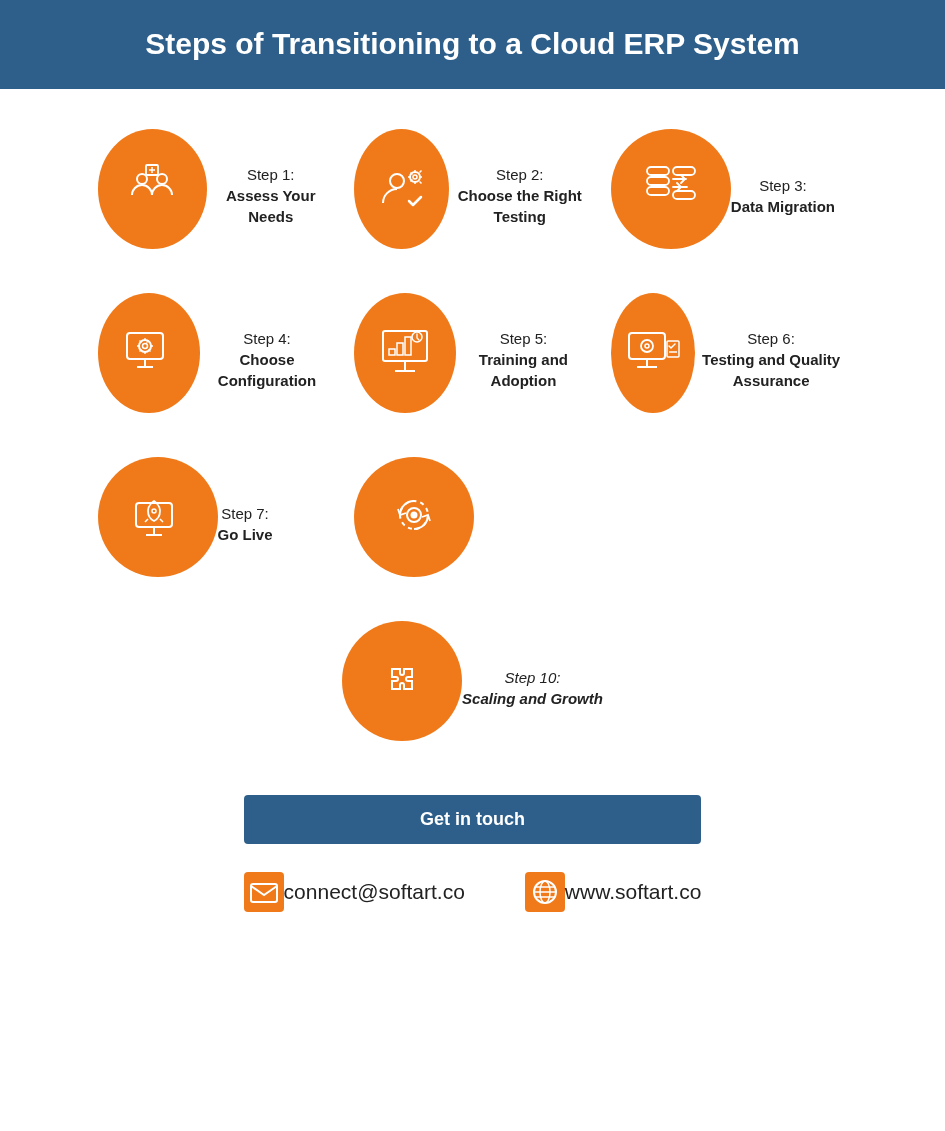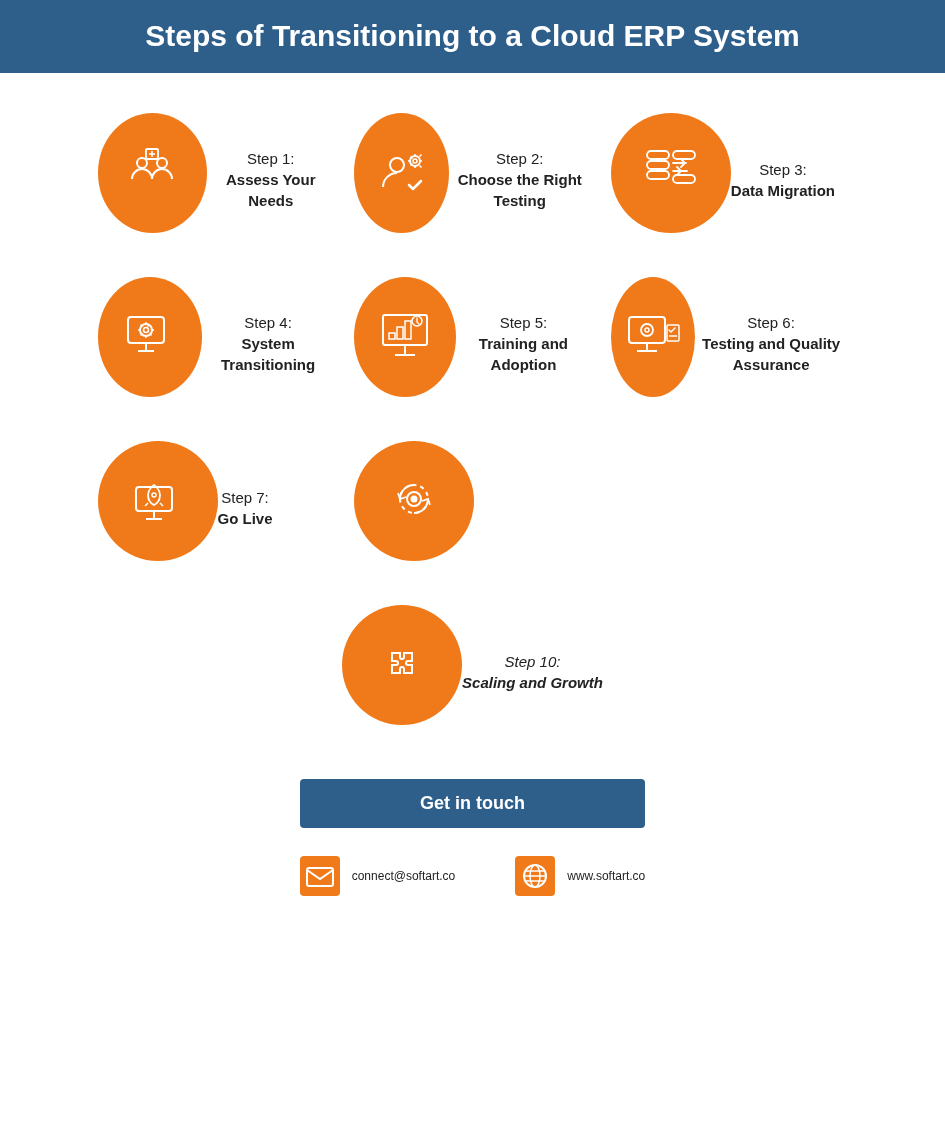--- a/index.html
+++ b/index.html
@@ -6,21 +6,21 @@
     body {
       font-family: Arial, sans-serif;
       background: #ffffff;
       width: 945px;
       min-height: 1131px;
     }
     .header {
       background: #2e5f8a;
       color: white;
       text-align: center;
-      padding: 16px 20px;
+      padding: 24px 20px;
     }
     .header h1 {
       font-size: 30px;
       font-weight: bold;
       line-height: 1.35;
     }
     .main {
       padding: 40px 20px 30px;
       display: flex;
       flex-direction: column;
@@ -91,22 +91,21 @@
       margin-bottom: 28px;
     }
     .contact-row {
       display: flex;
       align-items: center;
       gap: 60px;
     }
     .contact-item {
       display: flex;
       align-items: center;
-      gap: 12px;
-      font-size: 12px;
+      font-size: 21px;
       color: #222;
     }
     .contact-icon {
       width: 40px;
       height: 40px;
     }
   </style>
 </head>
 <body>
 
@@ -182,21 +181,21 @@
       <line x1="26" y1="38" x2="26" y2="46" stroke="white" stroke-width="2"></line>
       <line x1="18" y1="46" x2="34" y2="46" stroke="white" stroke-width="2"></line>
 
       <circle cx="26" cy="25" r="6" stroke="white" stroke-width="2"></circle>
       <circle cx="26" cy="25" r="2.5" stroke="white" stroke-width="1.5"></circle>
       <path d="M26 17v3M26 30v3M18 25h3M31 25h3M20.5 19.5l2 2M29.5 28.5l2 2M20.5 30.5l2-2M29.5 19.5l-2 2" stroke="white" stroke-width="1.3"></path>
     </svg></span>
     </div>
     <div class="step-label">
       <span class="step-num">Step 4:</span><br>
-      <span class="step-title">System Transitioning</span>
+      <span class="step-title">Choose Configuration</span>
     </div>
   </div>
       <div class="step-item">
     <div class="icon-circle">
       <span><svg viewBox="0 0 60 60" fill="none" xmlns="http://www.w3.org/2000/svg">
 
       <rect x="8" y="10" width="44" height="30" rx="2" stroke="white" stroke-width="2" fill="none"></rect>
       <line x1="30" y1="40" x2="30" y2="50" stroke="white" stroke-width="2"></line>
       <line x1="20" y1="50" x2="40" y2="50" stroke="white" stroke-width="2"></line>
 

